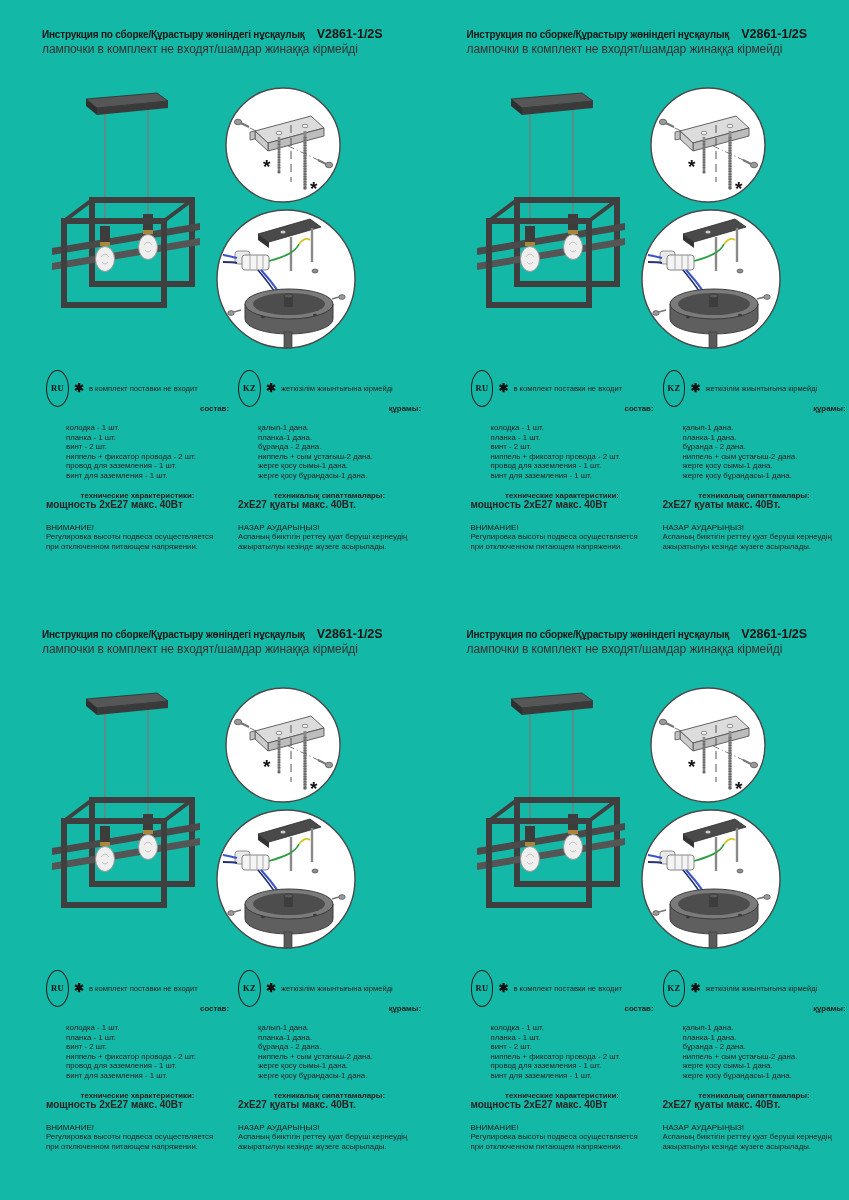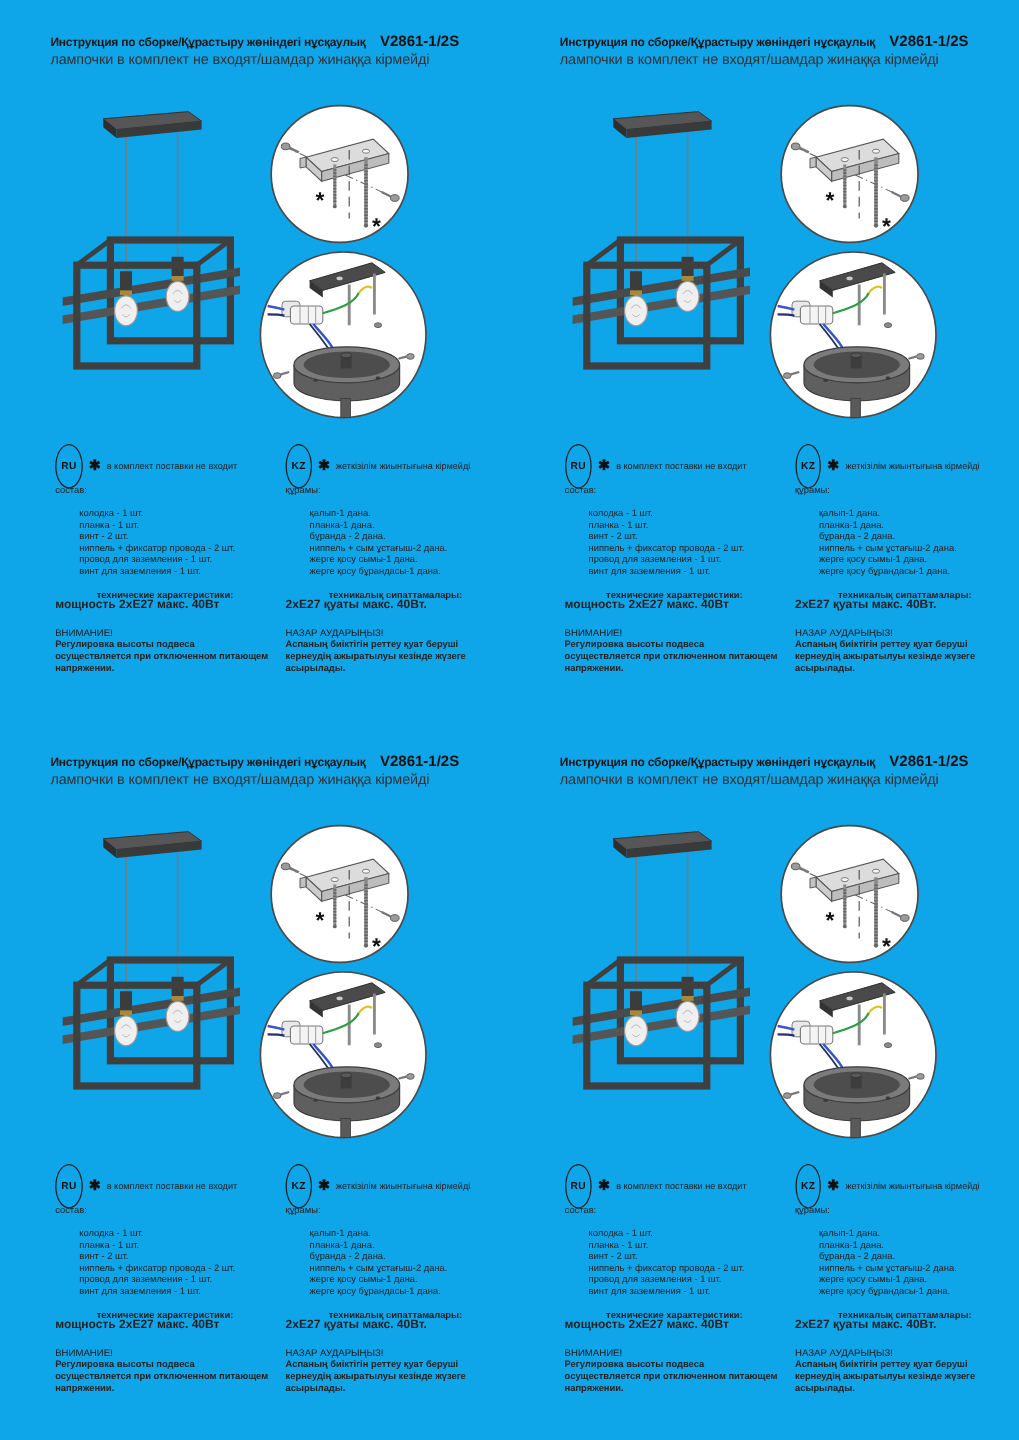--- a/index.html
+++ b/index.html
@@ -1,45 +1,45 @@
 <!DOCTYPE html>
 <html><head>
 <meta charset="utf-8">
 <style>
   html,body{margin:0;padding:0;background:#fff;}
   body{font-family:"Liberation Sans", sans-serif; color:#1f1f1f;}
-  .page{width:849px;height:1200px;background:#0ea5e9;display:grid;
+  .page{width:849px;height:1200px;background:#14b8a6;display:grid;
         grid-template-columns:424.5px 424.5px;grid-template-rows:600px 600px;}
   .sheet{position:relative;width:424.5px;height:600px;overflow:hidden;}
 
   .hdr{position:absolute;left:42px;top:27px;width:372px;}
   .hdr-line1{display:flex;align-items:baseline;gap:12px;}
   .hdr-title{font-size:10px;font-weight:bold;letter-spacing:-0.2px;color:#161616;white-space:nowrap;}
   .hdr-model{font-size:12.5px;font-weight:bold;color:#111;}
   .hdr-sub{font-size:12px;color:#323232;margin-top:1px;letter-spacing:-0.1px;white-space:nowrap;}
 
   .lamp-wrap{position:absolute;left:52px;top:88px;}
   .circ-top{position:absolute;left:221px;top:85px;}
   .circ-bot{position:absolute;left:211px;top:207px;}
 
   .cols{position:absolute;left:46px;top:381px;display:flex;gap:9px;}
   .col{width:183px;}
   .badge-row{display:flex;align-items:center;gap:5px;height:14px;}
   .badge{border:1.4px solid #1d1d1d;border-radius:50%;font-size:8.5px;font-weight:bold;
-         padding:12px 4px;line-height:11px;color:#111;letter-spacing:0.3px;}
+         padding:12px 4px;line-height:11px;color:#111;letter-spacing:0.3px;font-family:Liberation Serif, serif;}
   .ast{font-size:12px;font-weight:bold;line-height:10px;color:#111;}
   .note{font-size:7.6px;font-weight:normal;color:#222;}
-  .list-title{font-size:7.8px;font-weight:normal;color:#222;margin-top:9px;}
+  .list-title{font-size:7.8px;font-weight:bold;color:#222;margin-top:9px;text-align:right;}
   .parts{margin-top:10px;}
   .part-line{font-size:7.8px;font-weight:normal;color:#222;line-height:9.6px;margin-left:20px;}
   .specs-title{font-size:7.8px;font-weight:bold;color:#222;margin-top:10px;line-height:9.6px;text-align:center;}
   .specs{font-size:10px;font-weight:bold;color:#222;line-height:9.6px;}
   .warn{margin-top:13px;width:178px;}
   .warn-title{font-size:8px;font-weight:normal;color:#181818;line-height:9.6px;}
-  .warn-text{font-size:7.8px;font-weight:bold;color:#222;line-height:9.6px;}
+  .warn-text{font-size:7.8px;font-weight:normal;color:#222;line-height:9.6px;}
   svg{display:block;}
   svg text{font-family:"Liberation Sans", sans-serif;}
 </style>
 </head>
 <body>
 
 <div class="page" id="page">
   <div class="sheet">
 
     <div class="hdr">

